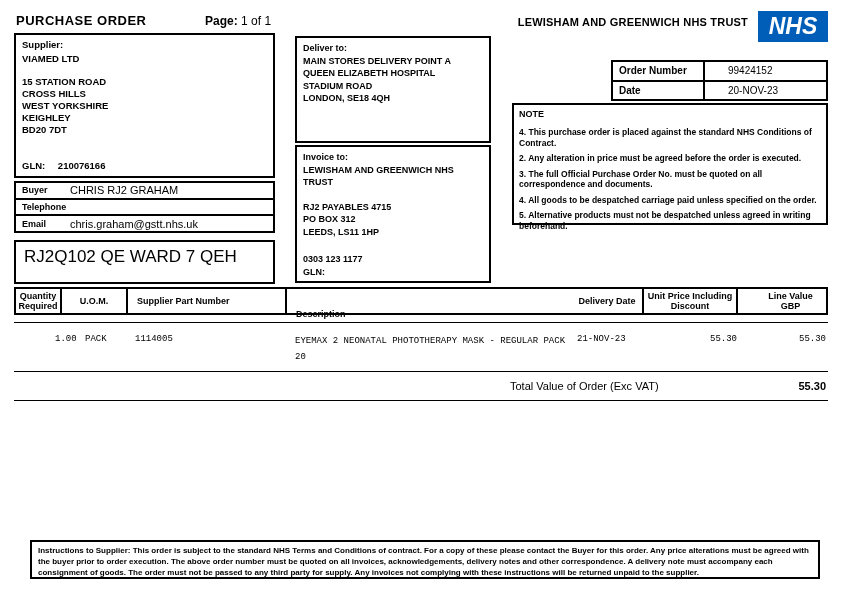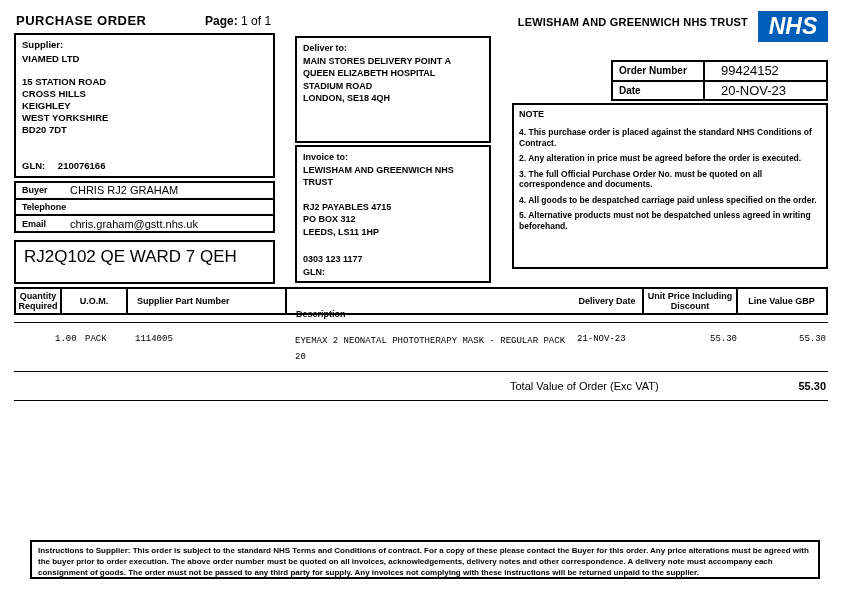--- a/index.html
+++ b/index.html
@@ -43,33 +43,33 @@
   .small-line { font-size:9px; font-weight:bold; line-height:12.5px; }
 
   .invoice-box { left:295px; top:145px; width:196px; height:138px; padding:4px 6px; }
   .invoice-phone { position:absolute; left:6px; bottom:17px; font-size:9px; font-weight:bold; }
   .invoice-gln { position:absolute; left:6px; bottom:4px; font-size:9px; font-weight:bold; }
 
   .order-table { left:611px; top:60px; width:217px; height:41px; display:flex; flex-direction:column; }
   .order-row { flex:1; display:flex; align-items:center; border-bottom:2px solid #000; }
   .order-row:last-child { border-bottom:none; }
   .order-row .lbl { width:84px; align-self:stretch; display:flex; align-items:center; padding-left:6px; border-right:2px solid #000; font-size:10px; font-weight:bold; }
-  .order-row .val { font-size:13px; padding-left:16px; }
-
-  .note-box { left:512px; top:103px; width:316px; height:166px; padding:4px 5px; }
+  .order-row .val { font-size:10px; padding-left:23px; }
+
+  .note-box { left:512px; top:103px; width:316px; height:122px; padding:4px 5px; }
   .note-title { font-size:9px; font-weight:bold; margin-bottom:8px; }
   .note-item { font-size:8.5px; font-weight:bold; line-height:10.5px; margin-bottom:5px; }
 
   
   .item-header { left:14px; top:287px; width:814px; height:28px; display:flex; }
   .hcell {
     border-right:2px solid #000; box-sizing:border-box; font-size:9px; font-weight:bold; line-height:10.5px;
     display:flex; align-items:center; justify-content:center; text-align:center; padding:1px 2px;
   }
-  .hcell:last-child { border-right:none; }
+  .hcell:last-child { border-right:none;padding-left:20px; }
   .hcell.left { justify-content:flex-start; text-align:left; padding-left:9px; }
   .c-qty  { width:46px; }
   .c-uom  { width:66px; }
   .c-part { width:159px; }
   .c-desc { width:285px;margin-top:24px; }
   .c-date { width:72px; }
   .c-price{ width:94px; }
   .c-value{ width:87px; }
 
   .hline { left:14px; width:814px; height:1px; background:#000; }
@@ -96,22 +96,22 @@
   <div class="abs trust-name">LEWISHAM AND GREENWICH NHS TRUST</div>
   <div class="abs nhs-logo" style="background: rgb(0, 94, 184);">
     <span>NHS</span>
   </div>
 
   <div class="abs box supplier-box">
     <div class="box-label">Supplier:</div>
     <div class="addr-line supplier-name">VIAMED LTD</div>
     <div class="addr-line">15 STATION ROAD</div>
     <div class="addr-line">CROSS HILLS</div>
+    <div class="addr-line">WEST YORKSHIRE</div>
     <div class="addr-line">KEIGHLEY</div>
-    <div class="addr-line">WEST YORKSHIRE</div>
     <div class="addr-line">BD20 7DT</div>
     <div class="supplier-gln">
       <span>GLN:</span>
       <span class="gv">210076166</span>
     </div>
   </div>
 
   <div class="abs box buyer-table">
     <div class="buyer-row">
       <span class="lbl">Buyer</span>

